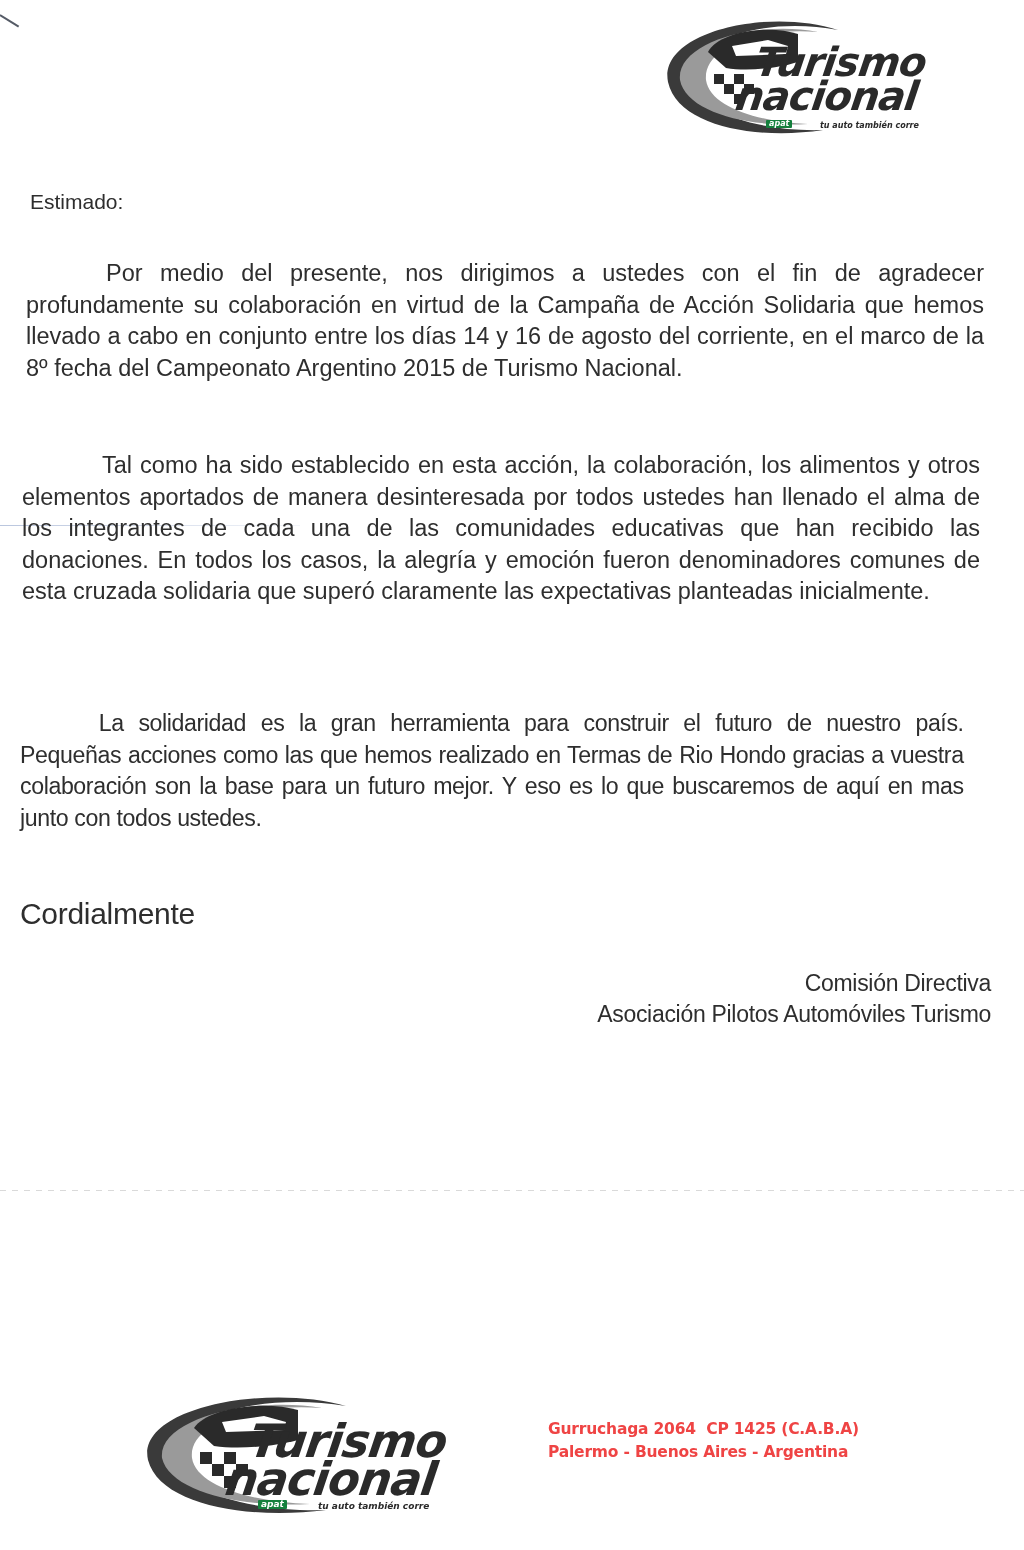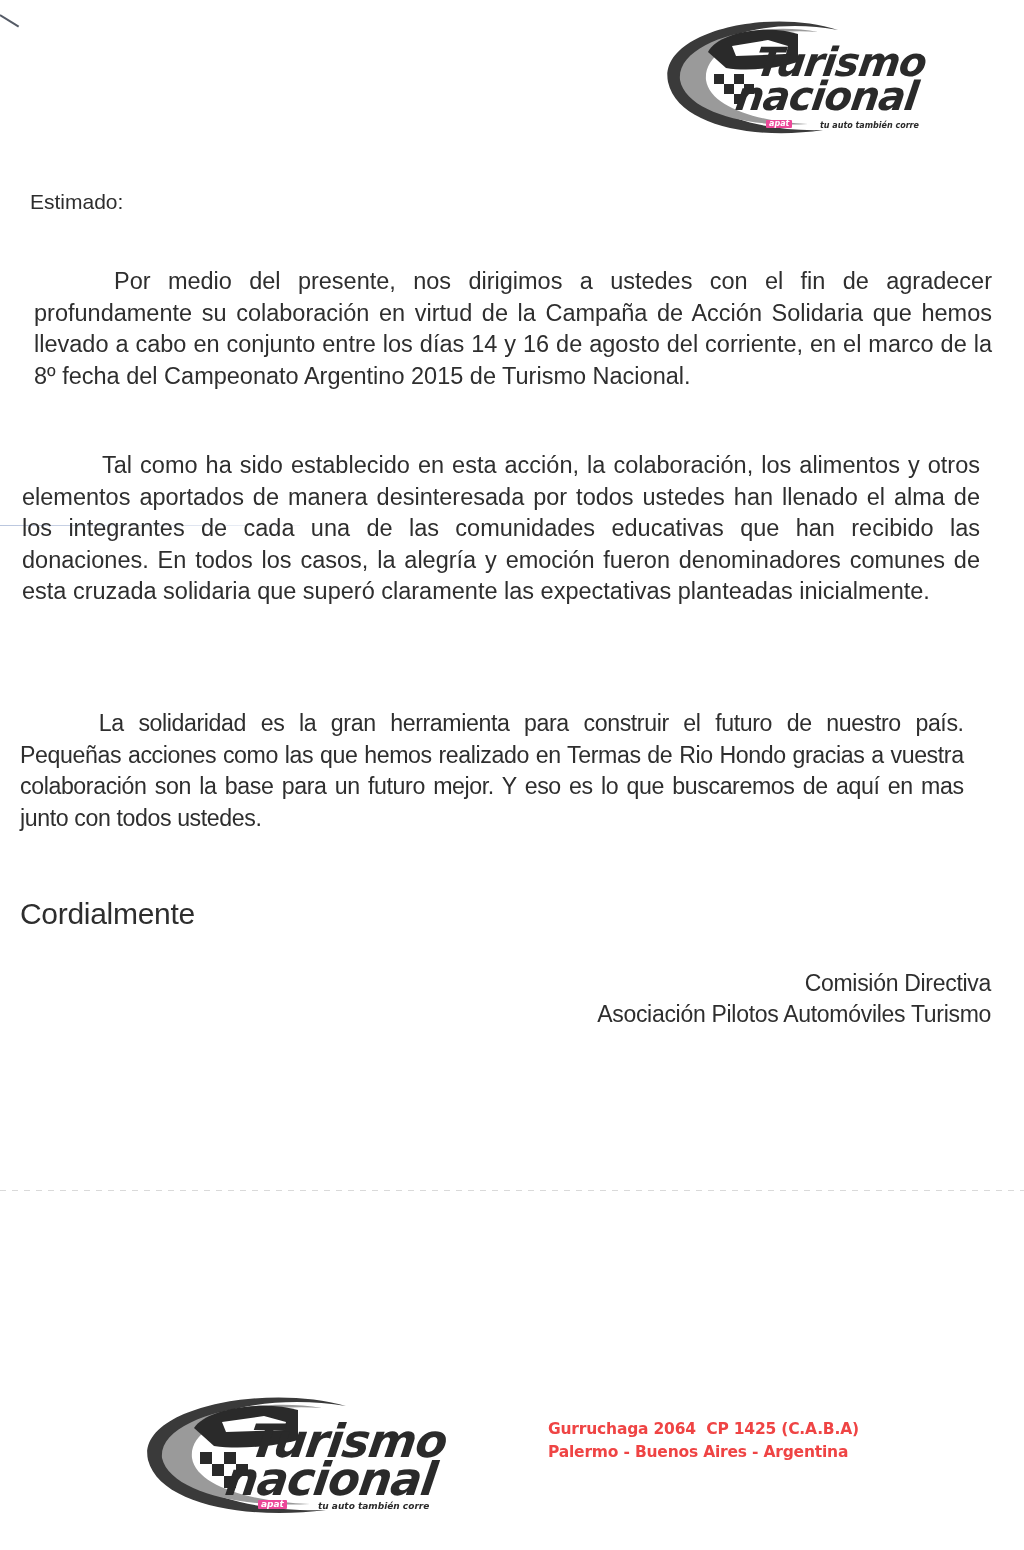--- a/index.html
+++ b/index.html
@@ -28,21 +28,21 @@
     .logo .word {
       position: absolute; font-family: "DejaVu Sans", sans-serif; font-weight: bold;
       font-style: italic; color: #2a2a2a; letter-spacing: -1px; line-height: 1;
       transform: skewX(-8deg);
     }
     .logo .tagline {
       position: absolute; font-family: "DejaVu Sans", sans-serif; font-weight: bold;
       font-style: italic; color: #2a2a2a; white-space: nowrap; line-height: 1;
     }
     .logo .badge {
-      position: absolute; background: #ec4899; color: #fff; font-family: "DejaVu Sans", sans-serif;
+      position: absolute; background: #15803d; color: #fff; font-family: "DejaVu Sans", sans-serif;
       font-weight: bold; font-style: italic; line-height: 1; padding: 0 3px; border-radius: 1px;
     }
     .header-logo .w1 { left: 108px; top: 30px; font-size: 40px; }
     .header-logo .w2 { left: 88px; top: 64px; font-size: 40px; }
     .header-logo .tagline { left: 172px; top: 110px; font-size: 8px; }
     .header-logo .badge { left: 118px; top: 108px; font-size: 8px; }
     .footer-logo .w1 { left: 124px; top: 30px; font-size: 46px; }
     .footer-logo .w2 { left: 100px; top: 68px; font-size: 46px; }
     .footer-logo .tagline { left: 192px; top: 114px; font-size: 9px; }
     .footer-logo .badge { left: 132px; top: 112px; font-size: 9px; }
@@ -88,21 +88,21 @@
   <span class="word w1">Turismo</span>
   <span class="word w2">nacional</span>
   <span class="badge">apat</span>
   <span class="tagline">tu auto también corre</span>
 </div>
 
 <div class="letter">
 </div>
 <div class="letter salutation">Estimado:</div>
 
-<p class="letter para p1" style="margin:10px"><span class="indent"></span><span>Por medio del presente, nos dirigimos a ustedes con el fin de agradecer profundamente su colaboración en virtud de la Campaña de Acción Solidaria que hemos llevado a cabo en conjunto entre los días 14 y 16 de agosto del corriente, en el marco de la 8º fecha del Campeonato Argentino 2015 de Turismo Nacional.</span></p>
+<p class="letter para p1" style="margin:2px"><span class="indent"></span><span>Por medio del presente, nos dirigimos a ustedes con el fin de agradecer profundamente su colaboración en virtud de la Campaña de Acción Solidaria que hemos llevado a cabo en conjunto entre los días 14 y 16 de agosto del corriente, en el marco de la 8º fecha del Campeonato Argentino 2015 de Turismo Nacional.</span></p>
 
 <p class="letter para p2" style="margin:0"><span class="indent"></span><span>Tal como ha sido establecido en esta acción, la colaboración, los alimentos y otros elementos aportados de manera desinteresada por todos ustedes han llenado el alma de los integrantes de cada una de las comunidades educativas que han recibido las donaciones. En todos los casos, la alegría y emoción fueron denominadores comunes de esta cruzada solidaria que superó claramente las expectativas planteadas inicialmente.</span></p>
 
 <p class="letter para p3" style="margin:0"><span class="indent"></span><span>La solidaridad es la gran herramienta para construir el futuro de nuestro país. Pequeñas acciones como las que hemos realizado en Termas de Rio Hondo gracias a vuestra colaboración son la base para un futuro mejor. Y eso es lo que buscaremos de aquí en mas junto con todos ustedes.</span></p>
 
 <div class="letter closing">Cordialmente</div>
 
 <div class="letter signature">
   <div>Comisión Directiva</div>
   <div>Asociación Pilotos Automóviles Turismo</div>

